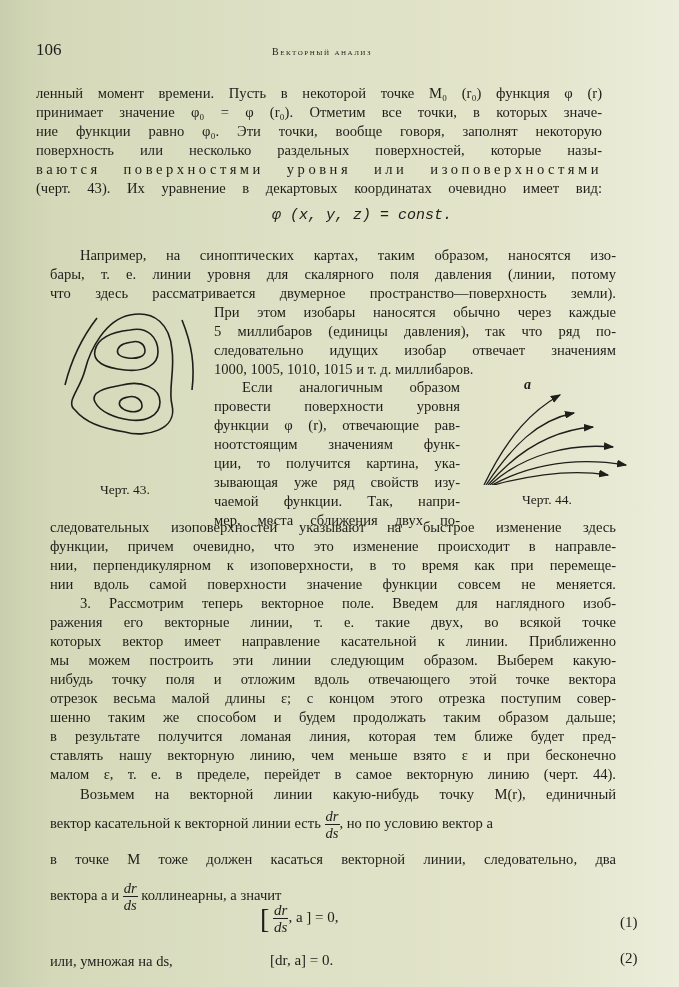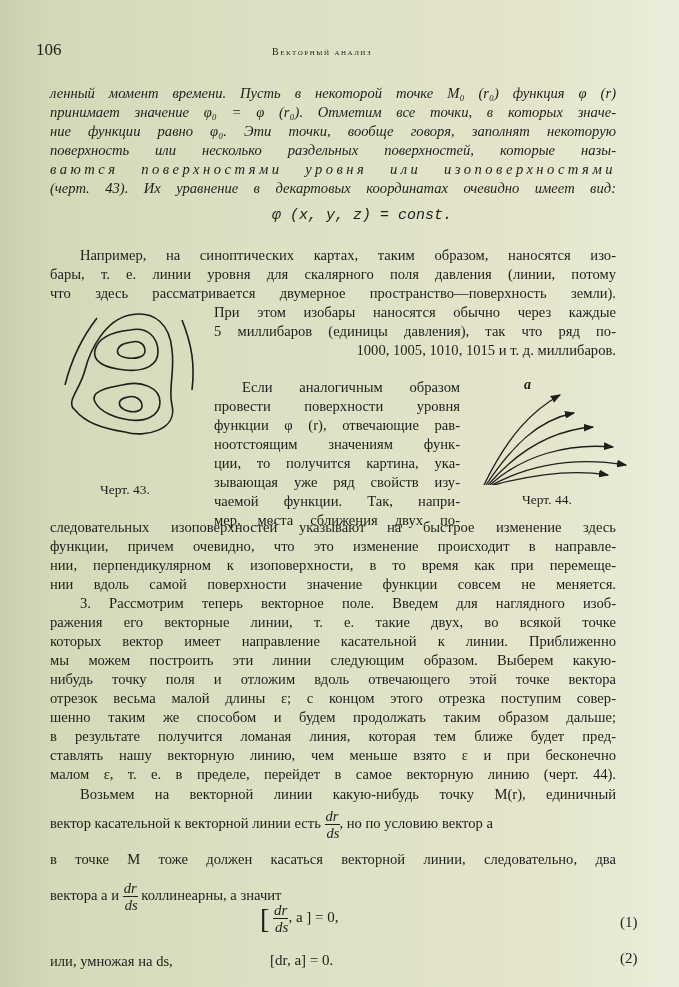--- a/index.html
+++ b/index.html
@@ -11,36 +11,36 @@
     position:relative;
   }
   .page { position:absolute; left:0; top:0; width:679px; height:881px;margin-top:20px; }
   .pnum { position:absolute; left:36px; top:20px; font-size:17px; }
   .runhead { position:absolute; left:272px; top:26px; font-size:10px; letter-spacing:1.5px; font-variant:small-caps; }
   .txt { position:absolute; font-size:14.6px; line-height:19px; white-space:nowrap; }
   .line { display:block; height:19px; }
   .just { text-align:justify; text-align-last:justify; display:block; }
   .sp { letter-spacing:3.5px; }
   .formula { position:absolute; font-size:15px; white-space:nowrap; }
-  .frac { display:inline-block; vertical-align:middle; text-align:right; font-style:italic; line-height:16px; }
+  .frac { display:inline-block; vertical-align:middle; text-align:center; font-style:italic; line-height:16px; }
   .frac .num { display:block; border-bottom:1px solid #1e1e1a; padding:0 1px; }
   .frac .den { display:block; }
   .eqno { position:absolute; font-size:15px; }
   .caption { position:absolute; font-size:13.5px; }
   i { font-style:italic;font-family:Liberation Mono, monospace; }
 </style>
 </head>
 <body>
 
 <div class="page">
 
   <div class="pnum">106</div>
   <div class="runhead">Векторный анализ</div>
 
-  <div class="txt" style="left:50px; top:64px; width:566px;font-style:italic;">
+  <div class="txt" style="left:36px; top:64px; width:566px;">
     <span class="line just">ленный момент времени. Пусть в некоторой точке M₀ (r₀) функция φ (r)</span>
     <span class="line just">принимает значение φ₀ = φ (r₀). Отметим все точки, в которых значе-</span>
     <span class="line just">ние функции равно φ₀. Эти точки, вообще говоря, заполнят некоторую</span>
     <span class="line just">поверхность или несколько раздельных поверхностей, которые назы-</span>
     <span class="line just sp">ваются поверхностями уровня или изоповерхностями</span>
     <span class="line just">(черт. 43). Их уравнение в декартовых координатах очевидно имеет вид:</span>
   </div>
 
   <div class="formula" style="left:272px; top:186px;">
     <i>φ (x,  y,  z) = const.</i>
@@ -48,21 +48,22 @@
 
   <div class="txt" style="left:50px; top:226px; width:566px;">
     <span class="line just" style="padding-left:30px;">Например, на синоптических картах, таким образом, наносятся изо-</span>
     <span class="line just">бары, т. е. линии уровня для скалярного поля давления (линии, потому</span>
     <span class="line just">что здесь рассматривается двумерное пространство—поверхность земли).</span>
   </div>
 
   <div class="txt" style="left:214px; top:283px; width:402px;">
     <span class="line just">При этом изобары наносятся обычно через каждые</span>
     <span class="line just">5 миллибаров (единицы давления), так что ряд по-</span>
-    <span class="line" style="text-align:right;">1000, 1005, 1010, 1015 и т. д. миллибаров.</span>
+    <span class="line just">следовательно идущих изобар отвечает значениям</span>
+    <span class="line" style="text-align:left;">1000, 1005, 1010, 1015 и т. д. миллибаров.</span>
   </div>
 
   <svg style="position:absolute; left:60px; top:290px;" width="150" height="140">
     <g fill="none" stroke="#1e1e1a" stroke-width="1.6">
       <path d="M37 8 C20 30, 10 55, 5 75"></path>
       <path d="M122 10 C132 35, 135 55, 132 80"></path>
       <path d="M70 5 C95 0, 110 15, 112 40 C115 60, 108 80, 112 95 C118 120, 85 128, 65 122 C40 118, 25 112, 15 100 C5 92, 20 80, 25 60 C30 40, 45 10, 70 5 Z"></path>
       <path d="M70 20 C88 16, 98 28, 98 42 C98 55, 85 62, 65 60 C45 58, 32 52, 35 40 C38 28, 52 22, 70 20 Z"></path>
       <path d="M72 32 C80 30, 85 35, 85 41 C85 47, 76 49, 68 48 C60 47, 56 44, 58 39 C60 34, 66 33, 72 32 Z"></path>
       <path d="M62 75 C82 70, 100 78, 100 92 C100 106, 85 112, 70 110 C55 108, 40 102, 35 92 C30 82, 45 78, 62 75 Z"></path>

